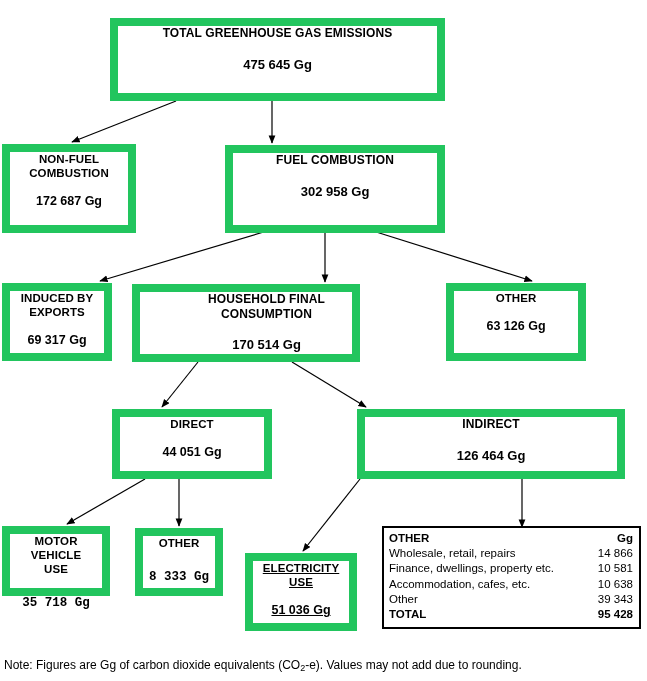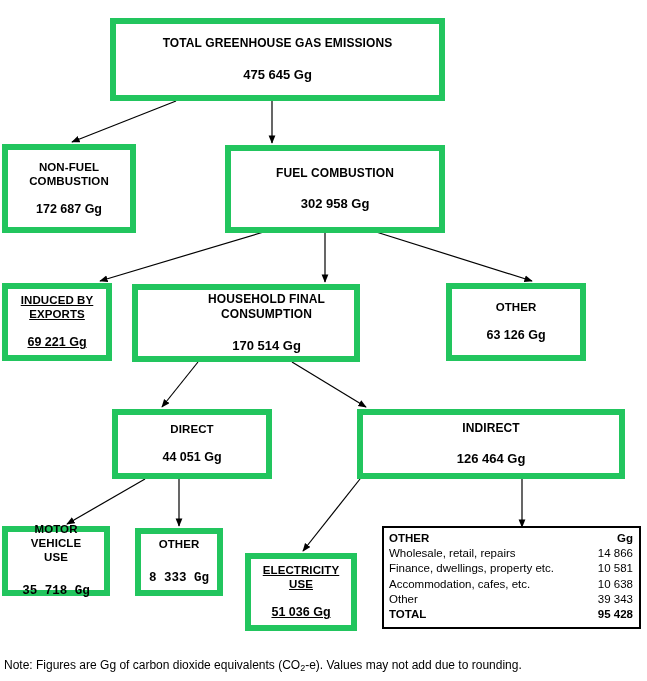--- a/index.html
+++ b/index.html
@@ -23,26 +23,25 @@
     position: absolute;
     left: 0;
     top: 0;
     width: 647px;
     height: 681px;
     pointer-events: none;
   }
   .node {
     position: absolute;
     box-sizing: border-box;
-    border: 6px solid #22c55e;
+    border: 8px solid #22c55e;
     background: #ffffff;
     display: flex;
     flex-direction: column;
     align-items: center;
-    justify-content: center;
     text-align: center;
     line-height: 1.22;
   }
   .node .ttl {
     font-weight: bold;
     font-size: 11.5px;
     letter-spacing: 0.1px;
     white-space: pre-line;
   }
   .node .val {
@@ -148,24 +147,24 @@
     <div class="ttl">NON-FUEL
 COMBUSTION</div>
     <div class="val">172 687 Gg</div>
   </div>
 
   <div class="node big" id="n-fuel" style="left:225px; top:145px; width:220px; height:88px;">
     <div class="ttl">FUEL COMBUSTION</div>
     <div class="val">302 958 Gg</div>
   </div>
 
-  <div class="node" id="n-induced" style="left:2px; top:283px; width:110px; height:78px;text-decoration:underline;">
+  <div class="node" id="n-induced" style="left:2px; top:283px; width:110px; height:78px;">
     <div class="ttl">INDUCED BY
 EXPORTS</div>
-    <div class="val">69 221 Gg</div>
+    <div class="val">69 317 Gg</div>
   </div>
 
   <div class="node big" id="n-household" style="left:132px; top:284px; width:228px; height:78px;padding-left:41px;">
     <div class="ttl">HOUSEHOLD FINAL CONSUMPTION</div>
     <div class="val">170 514 Gg</div>
   </div>
 
   <div class="node" id="n-other-top" style="left:446px; top:283px; width:140px; height:78px;">
     <div class="ttl">OTHER</div>
     <div class="val">63 126 Gg</div>

